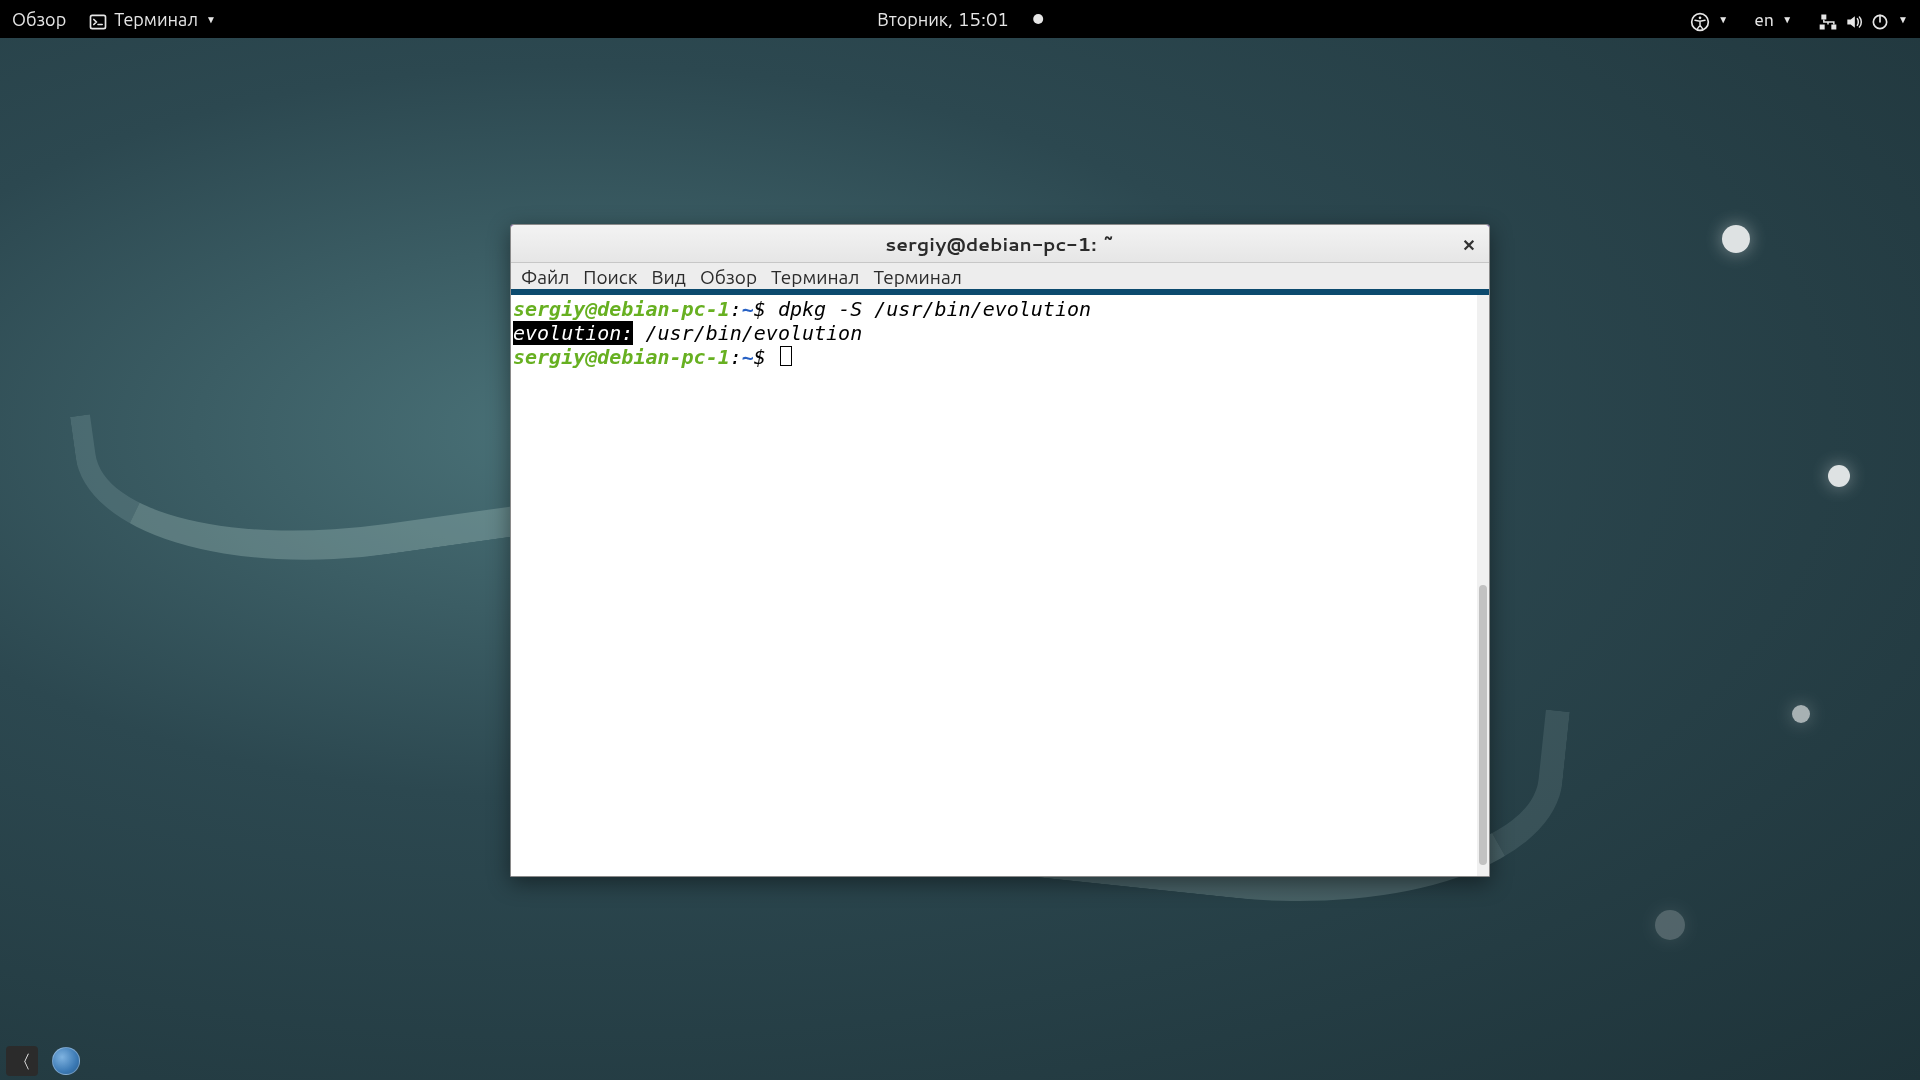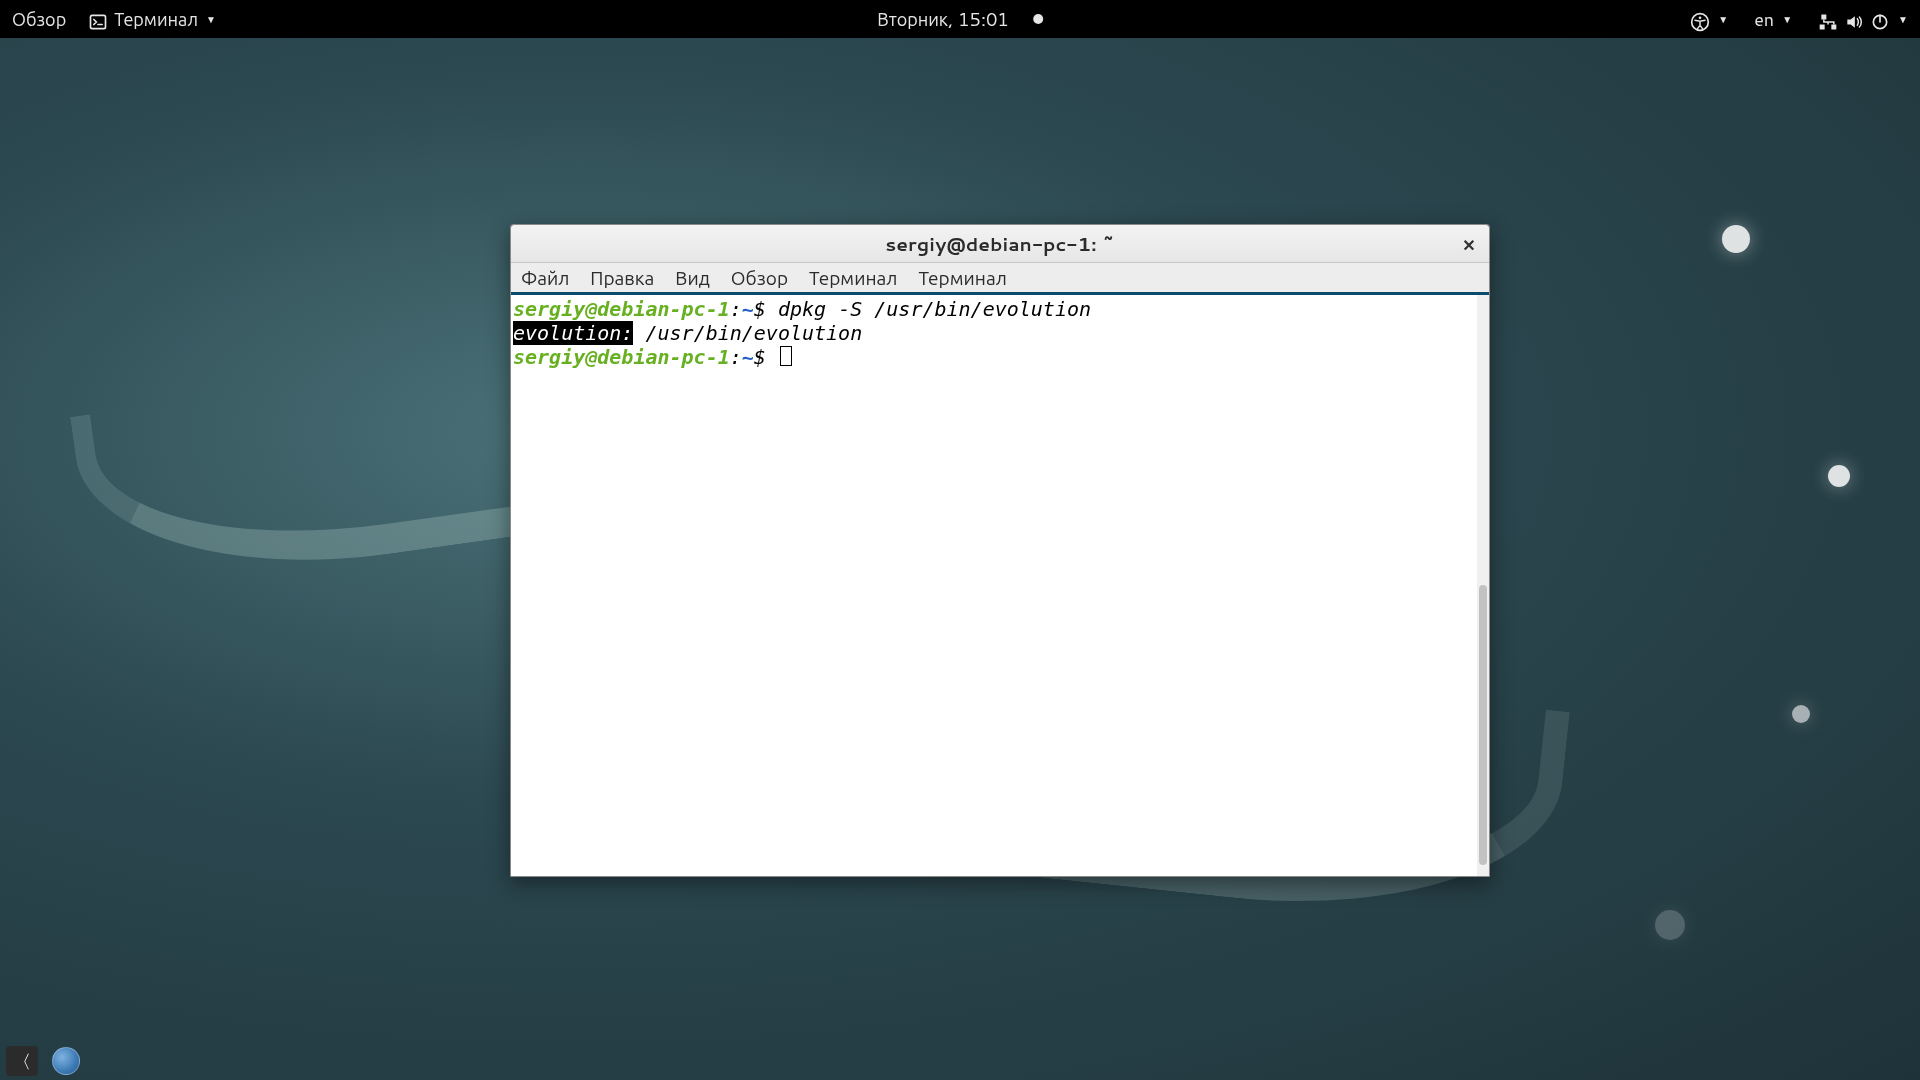--- a/index.html
+++ b/index.html
@@ -96,22 +96,22 @@
   border-radius:3px 3px 0 0;
 }
 .close-btn {
   position:absolute; right:8px; top:7px;
   width:24px; height:24px;
   display:flex; align-items:center; justify-content:center;
   font-size:16px; color:#333;
 }
 .menubar {
   height:32px; background:#ededed;
-  border-bottom:3px solid #0c4a6e;
-  display:flex; align-items:center; gap:21px;
+  border-bottom:6px solid #0c4a6e;
+  display:flex; align-items:center; gap:14px;
   padding:0 10px;
   font-size:19px; color:#2b2b2b;
 }
 .terminal-body {
   flex:1; background:#ffffff; color:#000;
   font-family: "DejaVu Sans Mono","Liberation Mono",monospace;
   font-size:20px; line-height:24px;
   padding:2px 2px;
   position:relative;
   overflow:hidden;
@@ -211,21 +211,21 @@
 
 <div class="terminal-window">
   <div class="titlebar">
     <span>sergiy@debian-pc-1: ~</span>
     <div class="close-btn">
       <span>✕</span>
     </div>
   </div>
   <div class="menubar">
     <span>Файл</span>
-    <span>Правка</span>
+    <span>Поиск</span>
     <span>Вид</span>
     <span>Обзор</span>
     <span>Терминал</span>
     <span>Терминал</span>
   </div>
   <div class="terminal-body">
 
     <div class="term-line"><span class="prompt-user">sergiy@debian-pc-1</span><span class="prompt-sep">:</span><span class="prompt-path">~</span><span class="prompt-sep">$</span><span class="cmd-text"> </span><span class="cmd-text">dpkg -S /usr/bin/evolution</span></div>
 
     <div class="term-line"><span class="hl-sel">evolution:</span><span class="out-text"> /usr/bin/evolution</span></div>

